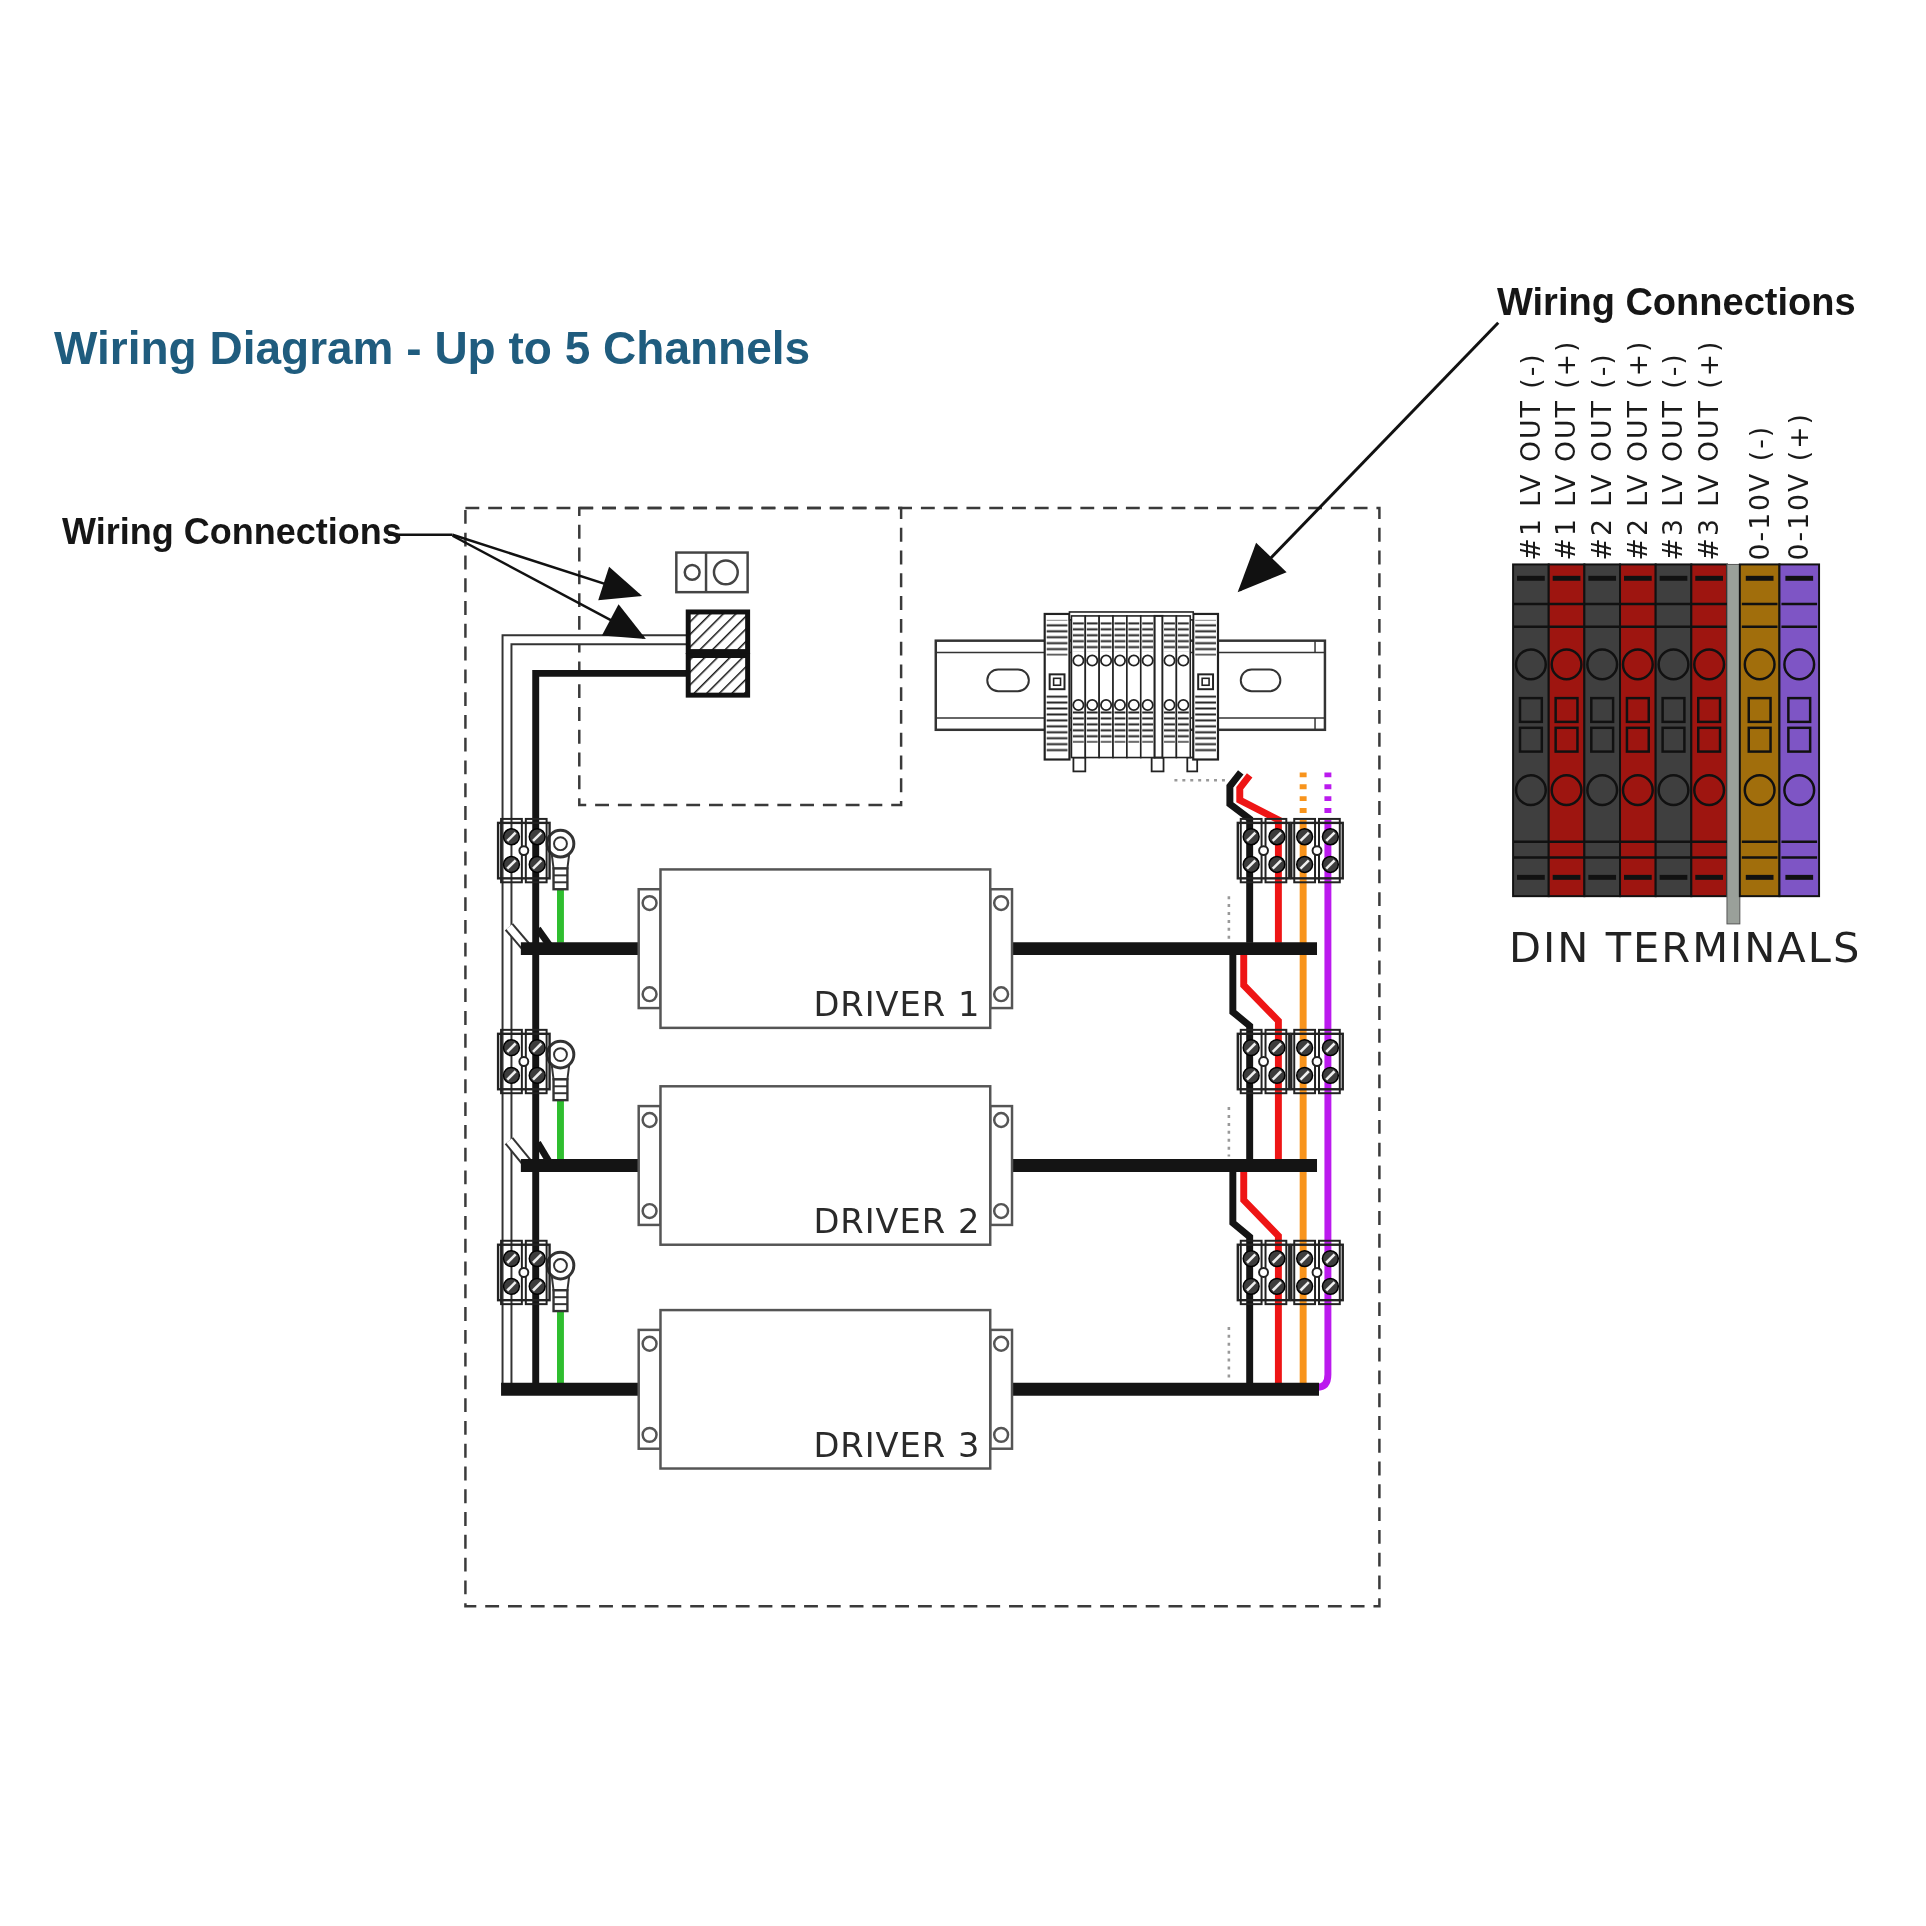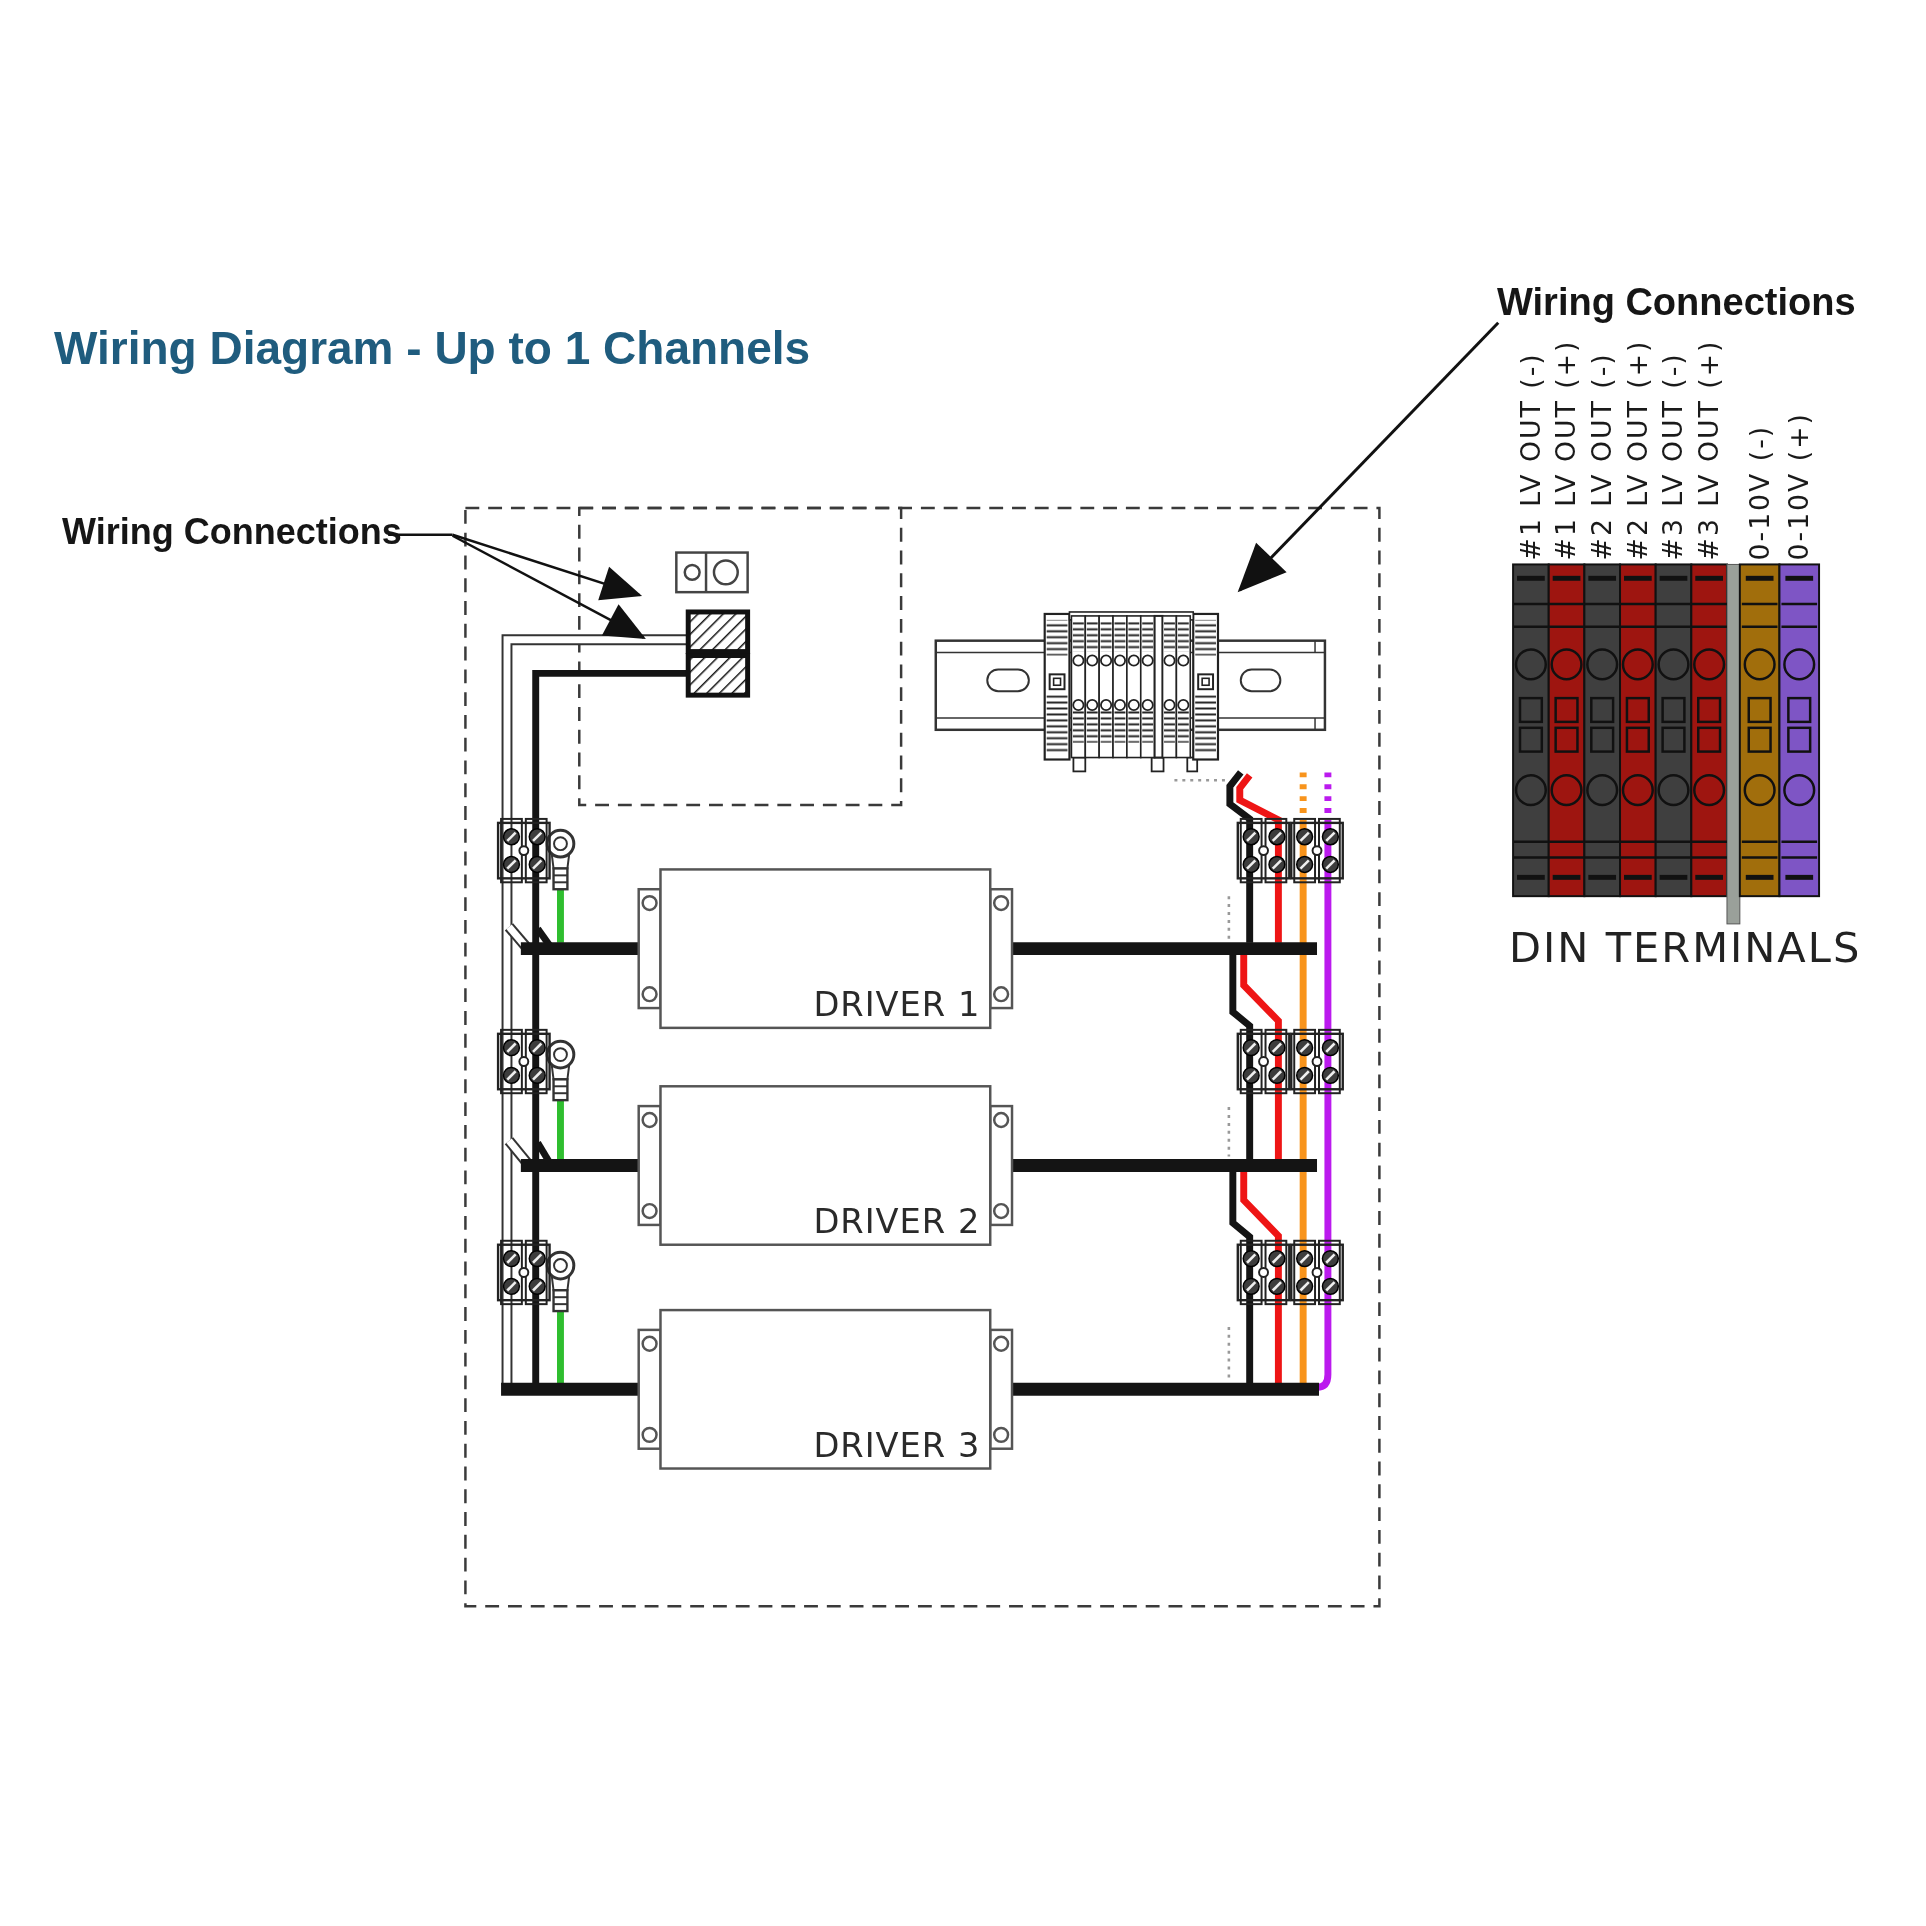--- a/index.html
+++ b/index.html
@@ -13,21 +13,21 @@
   svg text{font-family:"DejaVu Sans",sans-serif;}
   .drvlbl{font-size:34px;fill:#2a2a2a;letter-spacing:1px;}
   .dincap{font-size:42px;fill:#222;letter-spacing:2px;}
   .collbl{font-size:27px;fill:#1a1a1a;letter-spacing:2px;}
 </style>
 </head>
 <body>
 
 <div id="stage">
 
-  <div class="title">Wiring Diagram - Up to 1 Channels</div>
+  <div class="title">Wiring Diagram - Up to 5 Channels</div>
   <div class="ann ann-input">Wiring Connections</div>
   <div class="ann ann-output">Wiring Connections</div>
 
   <svg width="1927" height="1927" viewBox="0 0 1946 1946" style="position:absolute;left:0;top:0;">
     <defs>
       <pattern id="dh" width="9" height="9" patternUnits="userSpaceOnUse" patternTransform="rotate(45)">
         <rect width="9" height="9" fill="#ffffff"></rect>
         <line x1="0" y1="0" x2="0" y2="9" stroke="#111" stroke-width="3"></line>
       </pattern>
       <pattern id="hh" width="6" height="6" patternUnits="userSpaceOnUse">

